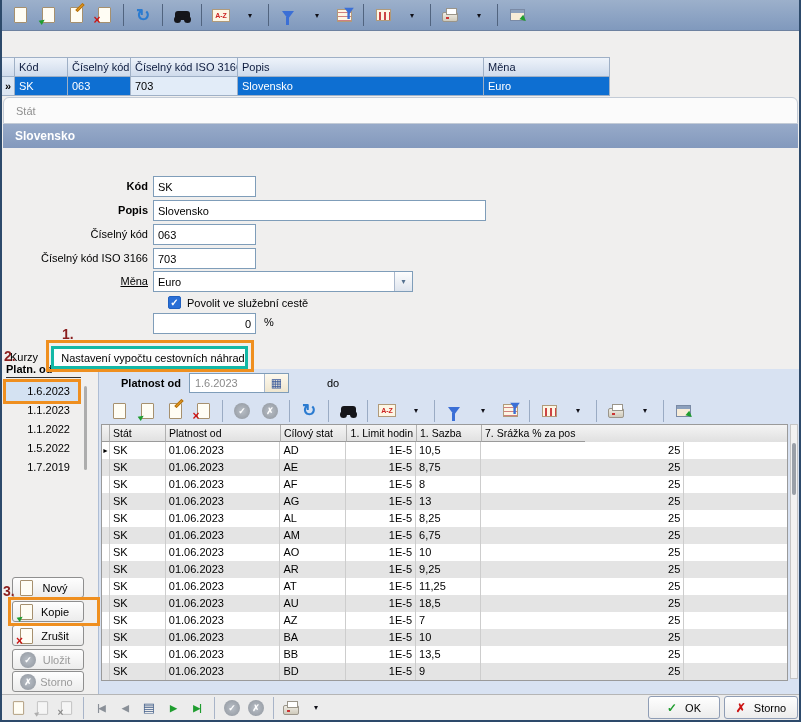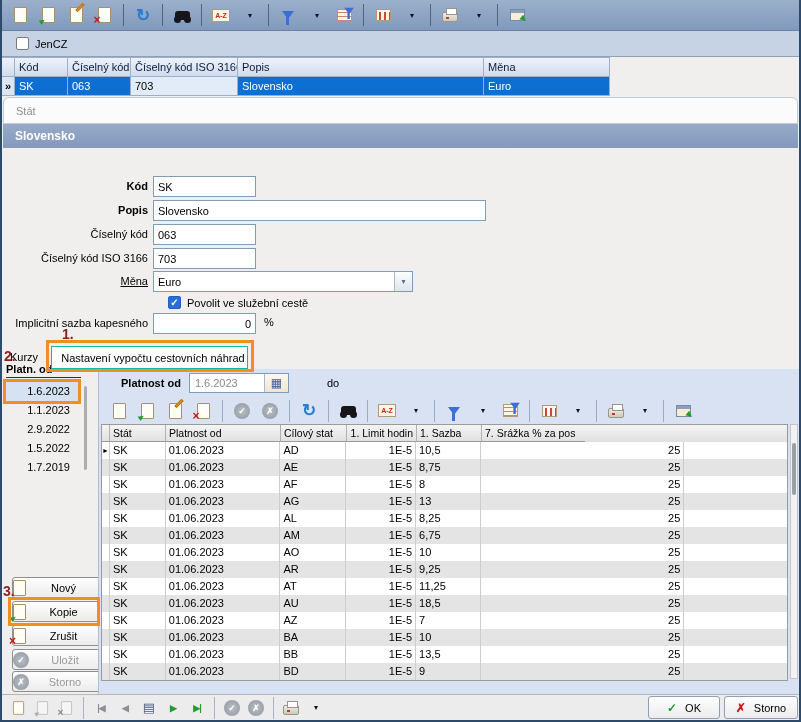--- a/index.html
+++ b/index.html
@@ -80,32 +80,32 @@
   .combo .val{flex:1;padding:0 4px;}
   .combo .dd{width:18px;height:100%;border-left:1px solid #aab8cc;background:linear-gradient(#fdfdfd,#dfe5ee);
     display:flex;align-items:center;justify-content:center;color:#55718f;font-size:8px;}
 
   
   .ann{position:absolute;color:#8b1e1e;font-weight:bold;font-size:14px;z-index:30;}
   .obox{position:absolute;border:3px solid #ef8f1f;z-index:25;pointer-events:none;}
 
   
   #tabKurzy{position:absolute;left:8px;top:351px;}
-  #tabActive{position:absolute;left:49px;top:346px;width:197px;height:23px;background:#fdfdfd;border:1px solid #14b8a6;
+  #tabActive{position:absolute;left:49px;top:346px;width:197px;height:23px;background:#fdfdfd;border:3px solid #14b8a6;
     display:flex;align-items:center;justify-content:center;white-space:nowrap;z-index:26;padding-left:7px;}
 
   
   #ratesHeader{position:absolute;left:4px;top:363px;width:75px;font-weight:bold;border-bottom:1px solid #333;padding-bottom:2px;}
   .date-item{position:relative;width:72px;height:19px;line-height:19px;text-align:right;padding-right:8px;}
   .date-item.selected{background:#d4e2f2;}
   #dateList{position:absolute;left:4px;top:382px;}
   #listScroll{position:absolute;left:82px;top:386px;width:3px;height:84px;background:#adadad;border-radius:2px;}
 
-  .sbtn{position:absolute;left:10px;width:96px;height:21px;background:linear-gradient(#fefefe,#ececec);border:1px solid #8f8f8f;
-    border-radius:3px;display:flex;align-items:center;}
+  .sbtn{position:absolute;left:10px;width:72px;height:21px;background:linear-gradient(#fefefe,#ececec);border:1px solid #8f8f8f;
+    border-radius:3px;display:flex;align-items:center;padding-left:7px;}
   .sbtn .lab{flex:1;text-align:center;padding-right:6px;}
   .sbtn.off{color:#9a9a9a;}
 
   
   #detail{left:96px;top:369px;width:701px;height:325px;background:#d8e2f2;border-left:1px solid #aebdd4;}
   #platBar{position:absolute;left:0;top:0;width:100%;height:28px;display:flex;align-items:center;}
   #platBar .plab{font-weight:bold;margin-left:22px;}
   #dateCtl{display:flex;margin-left:8px;height:20px;border:1px solid #7f9db9;background:#fff;}
   #dateCtl .dval{width:74px;padding:0 5px;line-height:18px;color:#8a8a8a;}
   #dateCtl .calbtn{width:24px;background:linear-gradient(#fdf9ee,#efe6cf);border-left:1px solid #aab8cc;
@@ -206,24 +206,20 @@
         <span class="caret">▾</span>
       </span>
     <span class="tsep"></span>
     <span class="tbtn">
         <span class="exp">
           <span class="b">►</span>
         </span>
       </span>
   </div>
 
-  <div id="filterRow" class="abs">
-    <span class="cb"></span>
-    <span class="lbl">JenCZ</span>
-  </div>
 
   <div id="topGrid" class="abs">
     <div class="tg-row">
       <div class="tg-h w0"></div>
       <div class="tg-h w1">Kód</div>
       <div class="tg-h w2">Číselný kód</div>
       <div class="tg-h w3">Číselný kód ISO 3166</div>
       <div class="tg-h w4">Popis</div>
       <div class="tg-h w5">Měna</div>
     </div>
@@ -254,36 +250,35 @@
   <input class="inp" style="left: 151px; top: 248px; width: 103px;" value="703">
   <div class="flabel ul" style="top:271px;">Měna</div>
   <div class="combo" style="left:151px;top:271px;width:260px;">
     <span class="val">Euro</span>
     <span class="dd">▾</span>
   </div>
   <div class="abs" style="left:166px;top:296px;display:flex;align-items:center;">
     <span class="cb on">✓</span>
     <span style="margin-left:6px;">Povolit ve služební cestě</span>
   </div>
-  <div class="flabel" style="top:313px;">Implicitní sazba kapesného</div>
   <input class="inp" style="left: 151px; top: 313px; width: 103px; text-align: right;" value="0">
   <div class="abs" style="left:262px;top:316px;">%</div>
 
   <div class="ann" style="left:60px;top:326px;">1.</div>
   <div class="obox" style="left:44px;top:340px;width:208px;height:32px;"></div>
   <div id="tabKurzy">Kurzy</div>
   <div id="tabActive">Nastavení vypočtu cestovních náhrad</div>
 
   <div class="ann" style="left:2px;top:348px;">2.</div>
   <div id="ratesHeader">Platn. od</div>
   <div class="obox" style="left:1px;top:379px;width:78px;height:25px;"></div>
   <div id="dateList">
       <div class="date-item selected">1.6.2023</div>
       <div class="date-item">1.1.2023</div>
-      <div class="date-item">2.9.2022</div>
+      <div class="date-item">1.1.2022</div>
       <div class="date-item">1.5.2022</div>
       <div class="date-item">1.7.2019</div>
     </div>
   <div id="listScroll"></div>
 
   <div class="sbtn" style="top:577px;">
     <span class="pg"></span>
     <span class="lab">Nový</span>
   </div>
   <div class="ann" style="left:1px;top:583px;">3.</div>

